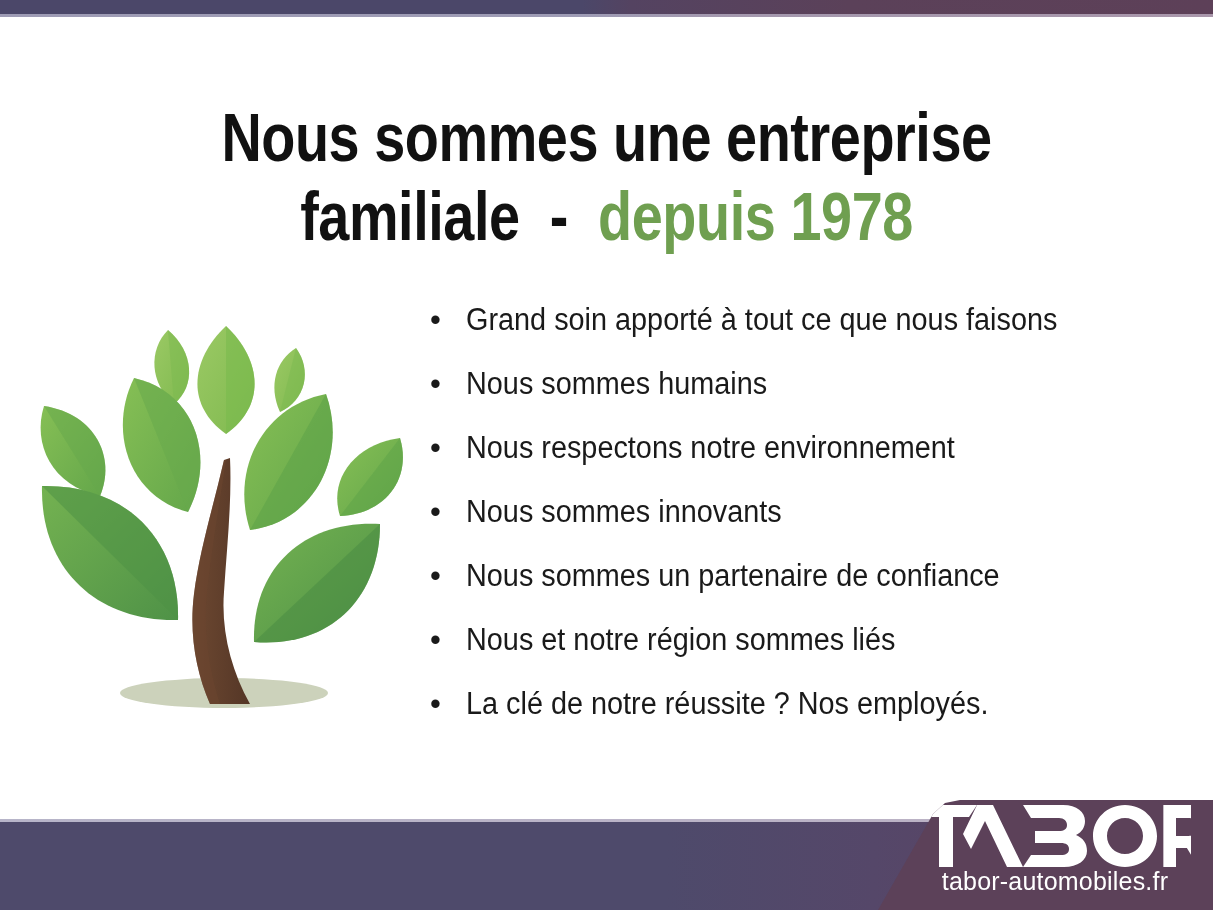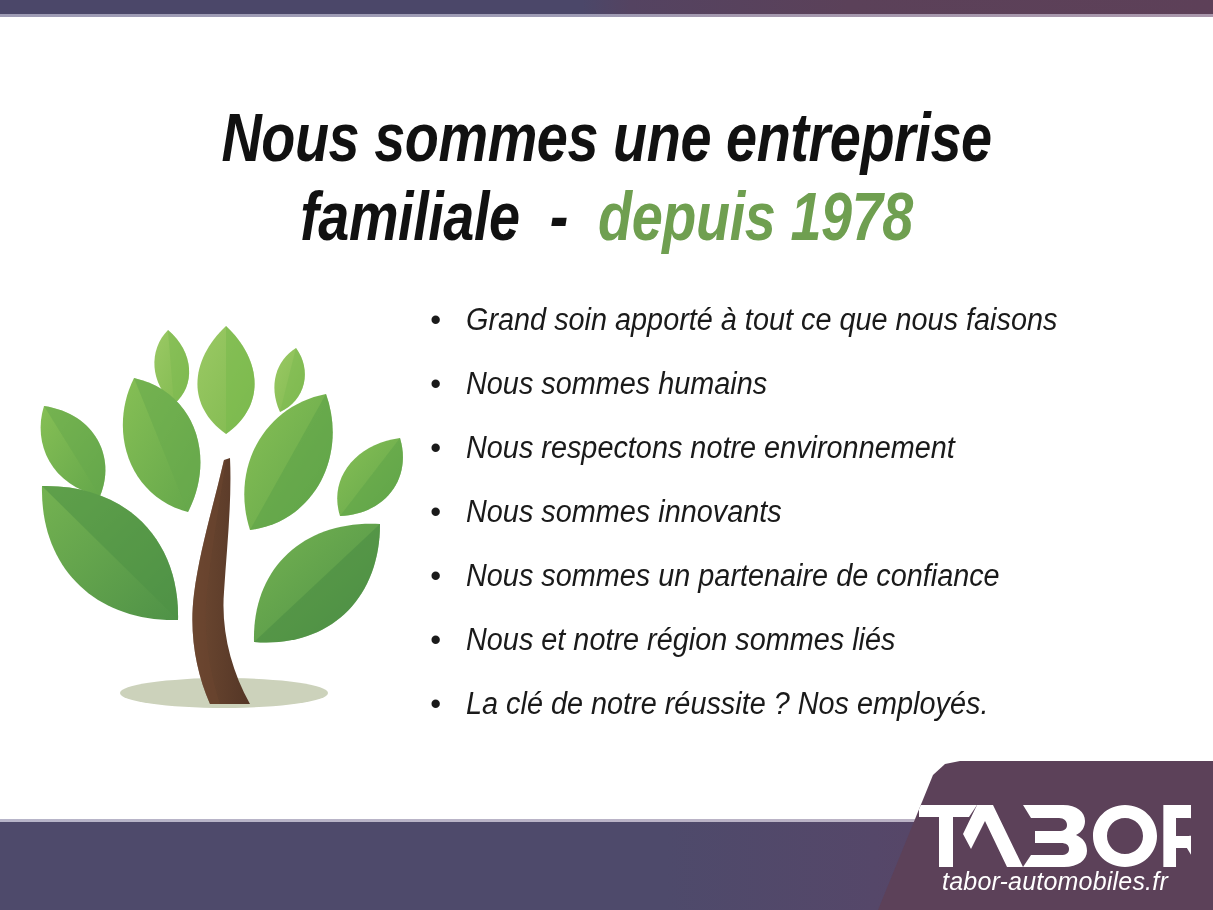--- a/index.html
+++ b/index.html
@@ -11,21 +11,20 @@
   body {
     font-family: "Liberation Sans", sans-serif;
   }
 
   .slide {
     position: relative;
     width: 1213px;
     height: 910px;
     background: #ffffff;
     overflow: hidden;
-    font-style: italic;
   }
 
   
   .top-band {
     position: absolute;
     left: 0;
     top: 0;
     width: 1213px;
     height: 14px;
     background: linear-gradient(to right,
@@ -64,21 +63,21 @@
                 #4e4a6b 0%, #4e4a6b 55%,
                 #554769 72%, #5b4463 88%, #5e4260 100%);
   }
 
   
   .logo-badge {
     position: absolute;
     right: 0;
     bottom: 0;
     width: 365px;
-    height: 149px;
+    height: 110px;
     background: #5c4159;
     -webkit-clip-path: polygon(30px 100%, 85px 14px, 97px 3px, 112px 0, 100% 0, 100% 100%);
     clip-path: polygon(30px 100%, 85px 14px, 97px 3px, 112px 0, 100% 0, 100% 100%);
   }
   .logo-badge-inner {
     position: absolute;
     right: 22px;
     bottom: 16px;
     width: 272px;
     text-align: center;

